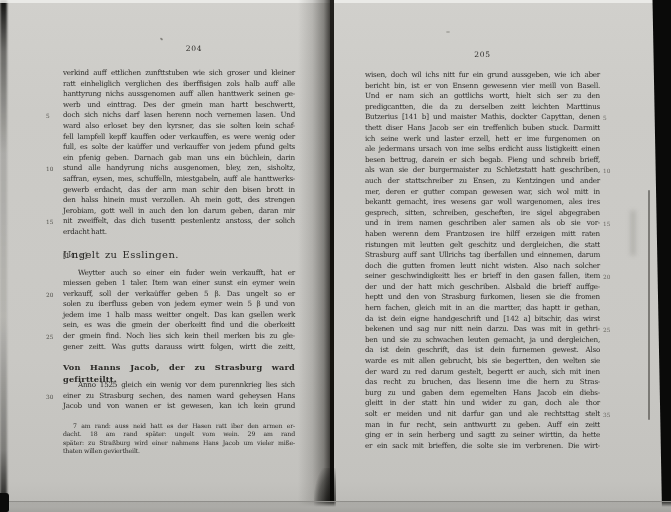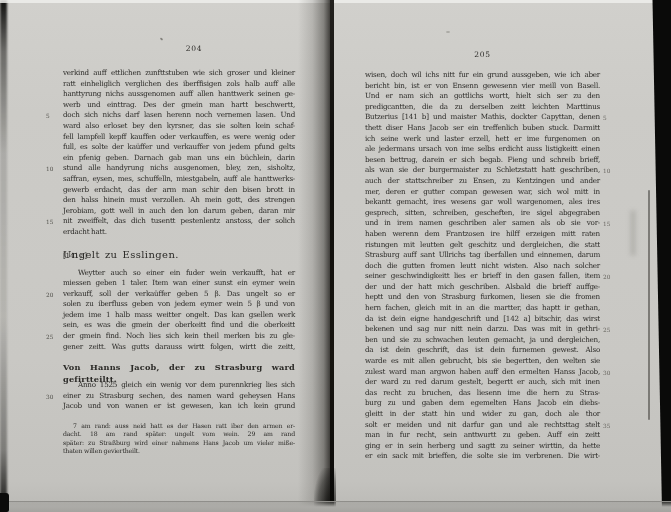--- a/index.html
+++ b/index.html
@@ -141,21 +141,20 @@
         <div class="line"><span>doch die gutten fromen leutt nicht wisten. Also nach solcher</span></div>
         <div class="line"><span>seiner geschwindigkeitt lies er brieff in den gasen fallen, item</span><span class="margin-num">20</span></div>
         <div class="line"><span>der und der hatt mich geschriben.  Alsbald die brieff auffge-</span></div>
         <div class="line"><span>heptt und den von Strasburg furkomen, liesen sie die fromen</span></div>
         <div class="line"><span>hern fachen, gleich mit in an die martter, das haptt ir gethan,</span></div>
         <div class="line"><span>da ist dein eigne handgeschrift und [142 a] bitschir, das wirst</span></div>
         <div class="line"><span>bekenen und sag nur nitt nein darzu. Das was mit in gethri-</span><span class="margin-num">25</span></div>
         <div class="line"><span>ben und sie zu schwachen leuten gemacht, ja und dergleichen,</span></div>
         <div class="line"><span>da ist dein geschrift, das ist dein furnemen gewest.  Also</span></div>
         <div class="line"><span>warde es mit allen gebrucht, bis sie begertten, den welten sie</span></div>
-        <div class="line"><span>zulest ward man argwon haben auff den ermelten Hanss Jacob,</span><span class="margin-num">30</span></div>
         <div class="line"><span>der ward zu red darum gestelt, begertt er auch, sich mit inen</span></div>
         <div class="line"><span>das recht zu bruchen, das liesenn ime die hern zu Stras-</span></div>
         <div class="line"><span>burg zu und gaben dem egemelten Hans Jacob ein diebs-</span></div>
         <div class="line"><span>gleitt in der statt hin und wider zu gan, doch ale thor</span></div>
         <div class="line"><span>solt er meiden und nit darfur gan und ale rechtsttag stelt</span><span class="margin-num">35</span></div>
         <div class="line"><span>man in fur recht, sein anttwurtt zu geben.  Auff ein zeitt</span></div>
         <div class="line"><span>ging er in sein herberg und sagtt zu seiner wirttin, da hette</span></div>
         <div class="line"><span>er ein sack mit brieffen, die solte sie im verbrenen. Die wirt-</span></div>
       </div>
     </div>

